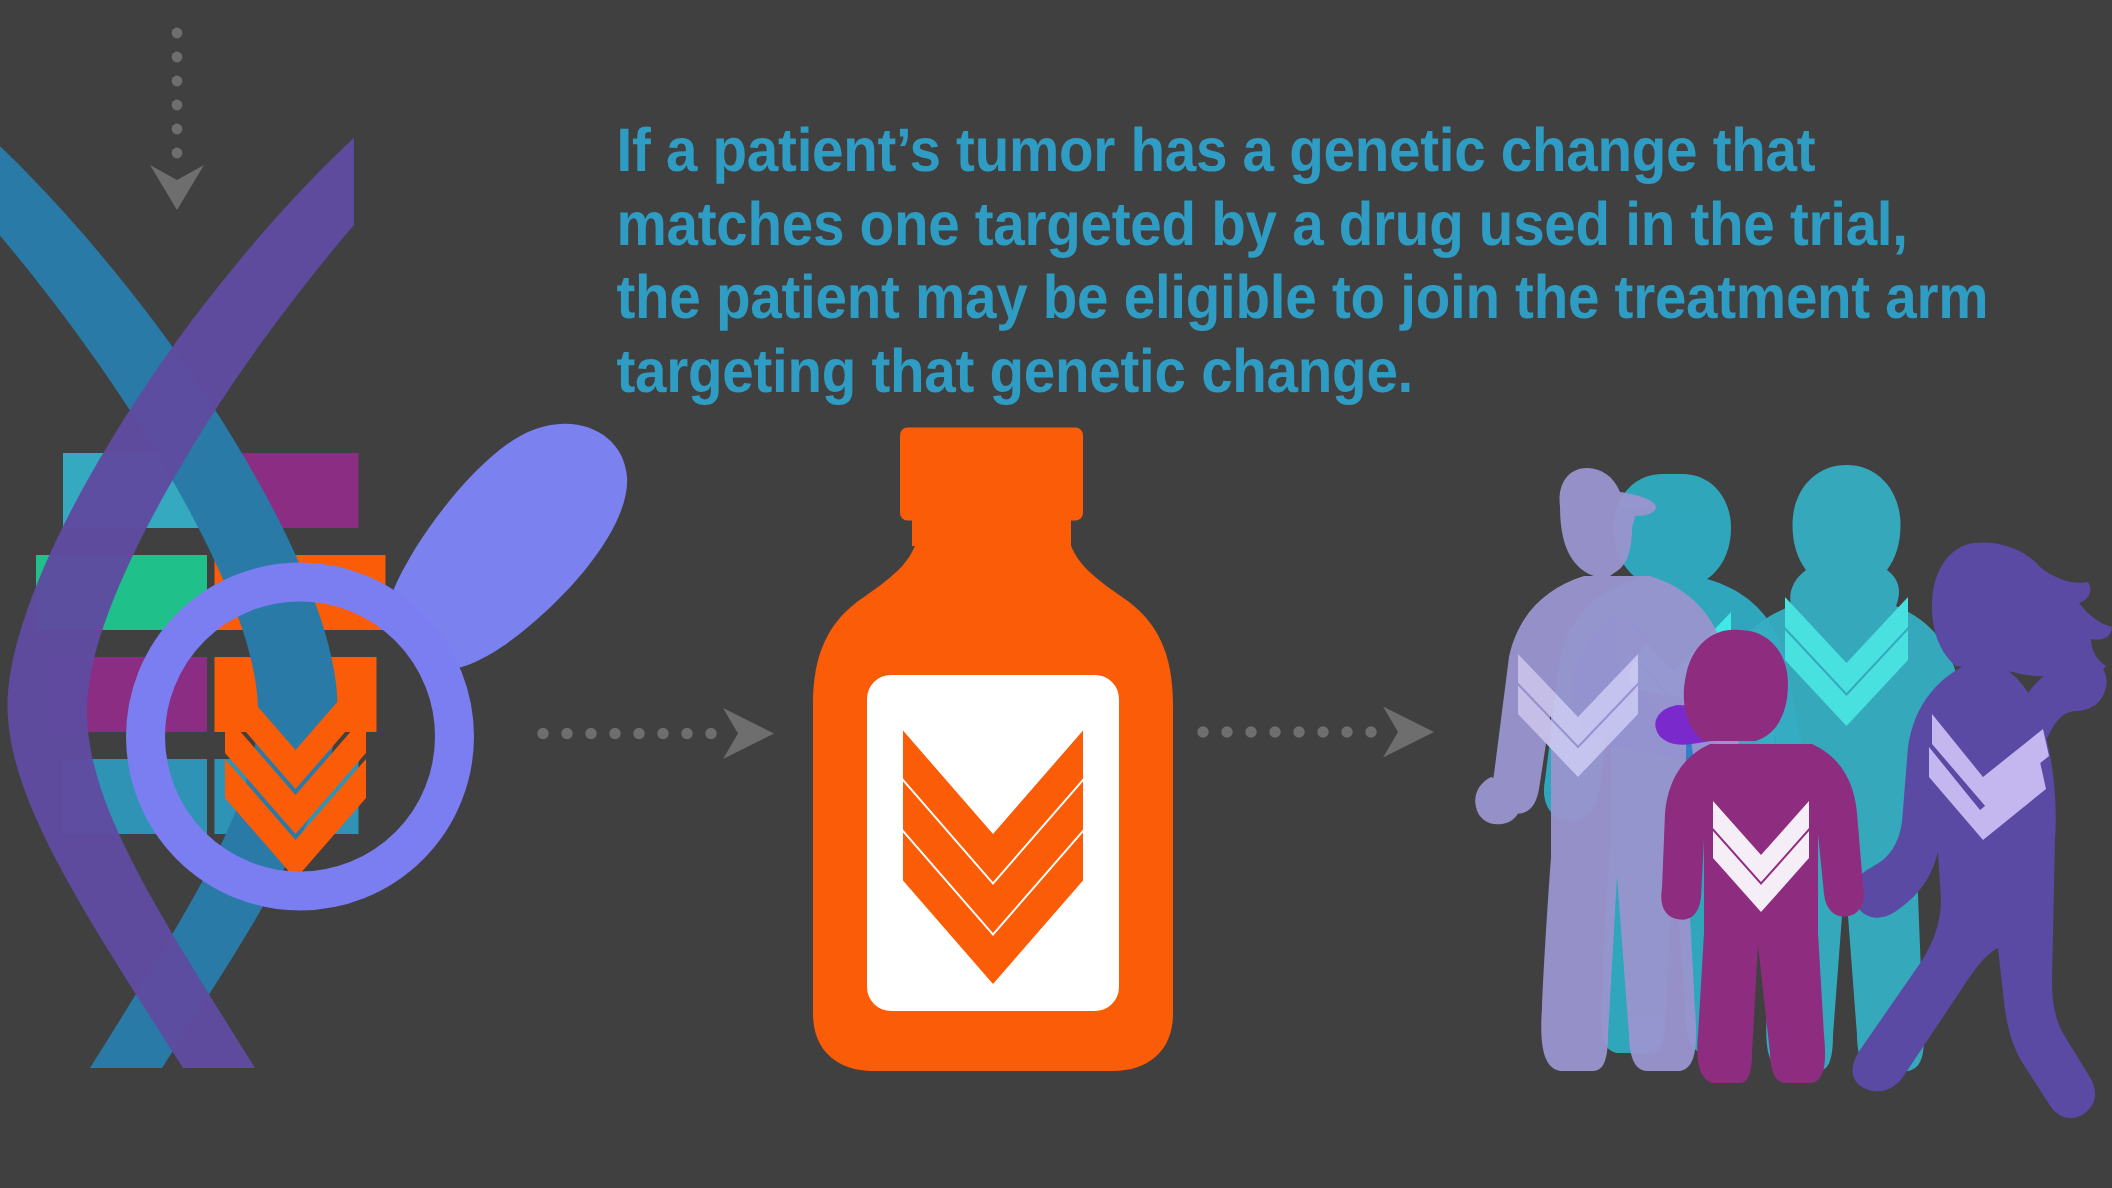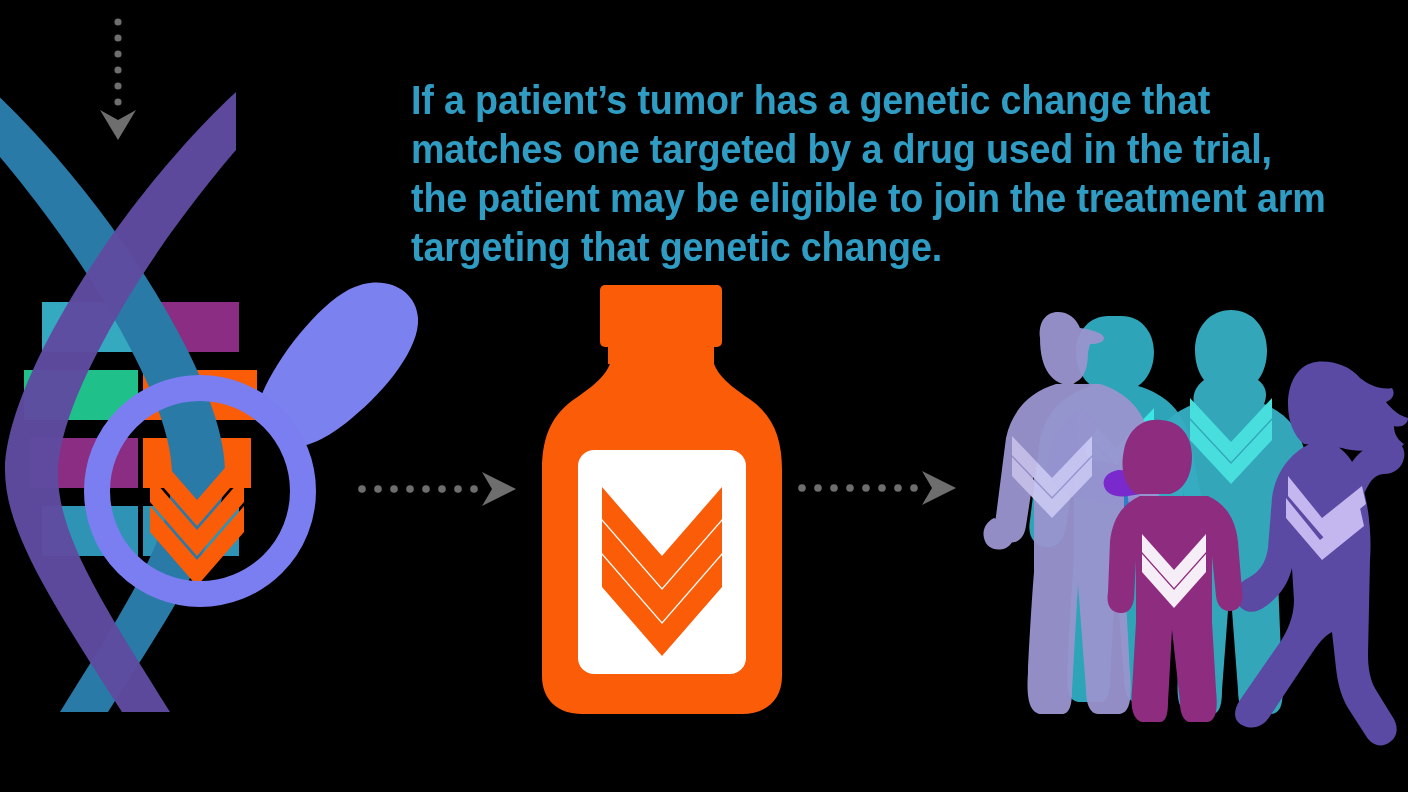--- a/index.html
+++ b/index.html
@@ -43,21 +43,21 @@
     top: 0;
     width: 1408px;
     height: 792px;
     pointer-events: none;
   }
   .layer svg { display: block; overflow: visible; }
 </style>
 </head>
 <body>
 
-<div id="stage" style="width: 1408px; height: 792px; background: #000000;">
+<div id="stage" style="width: 1408px; height: 792px; background: #404040;">
 
   <div class="layer">
     <svg width="1408" height="792" viewBox="0 0 1408 792" xmlns="http://www.w3.org/2000/svg">
       <g>
         <circle cx="118" cy="22" r="3.6" fill="#6e6e6e"></circle>
         <circle cx="118" cy="38" r="3.6" fill="#6e6e6e"></circle>
         <circle cx="118" cy="54" r="3.6" fill="#6e6e6e"></circle>
         <circle cx="118" cy="70" r="3.6" fill="#6e6e6e"></circle>
         <circle cx="118" cy="86" r="3.6" fill="#6e6e6e"></circle>
         <circle cx="118" cy="102" r="3.6" fill="#6e6e6e"></circle>

